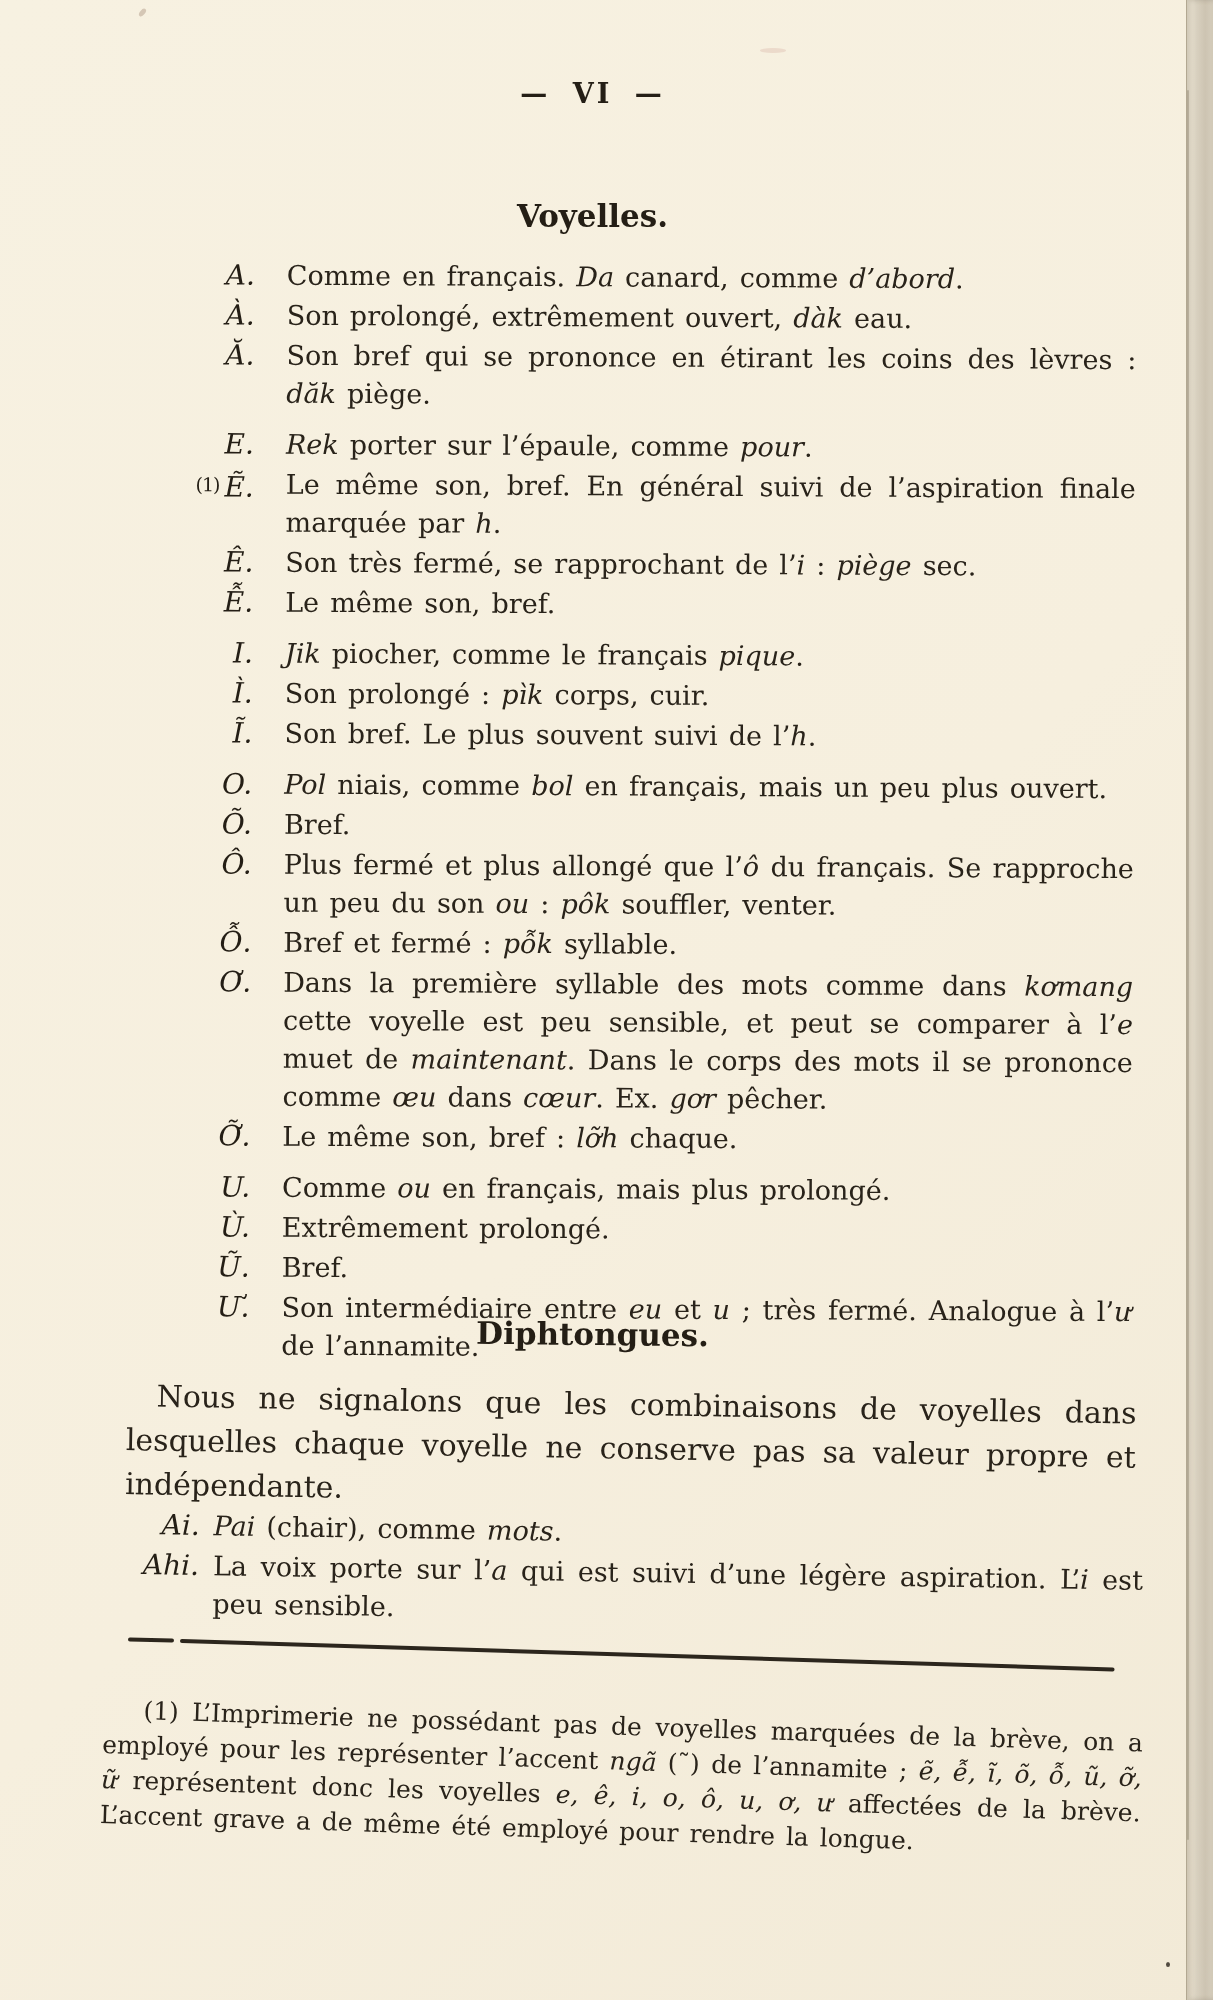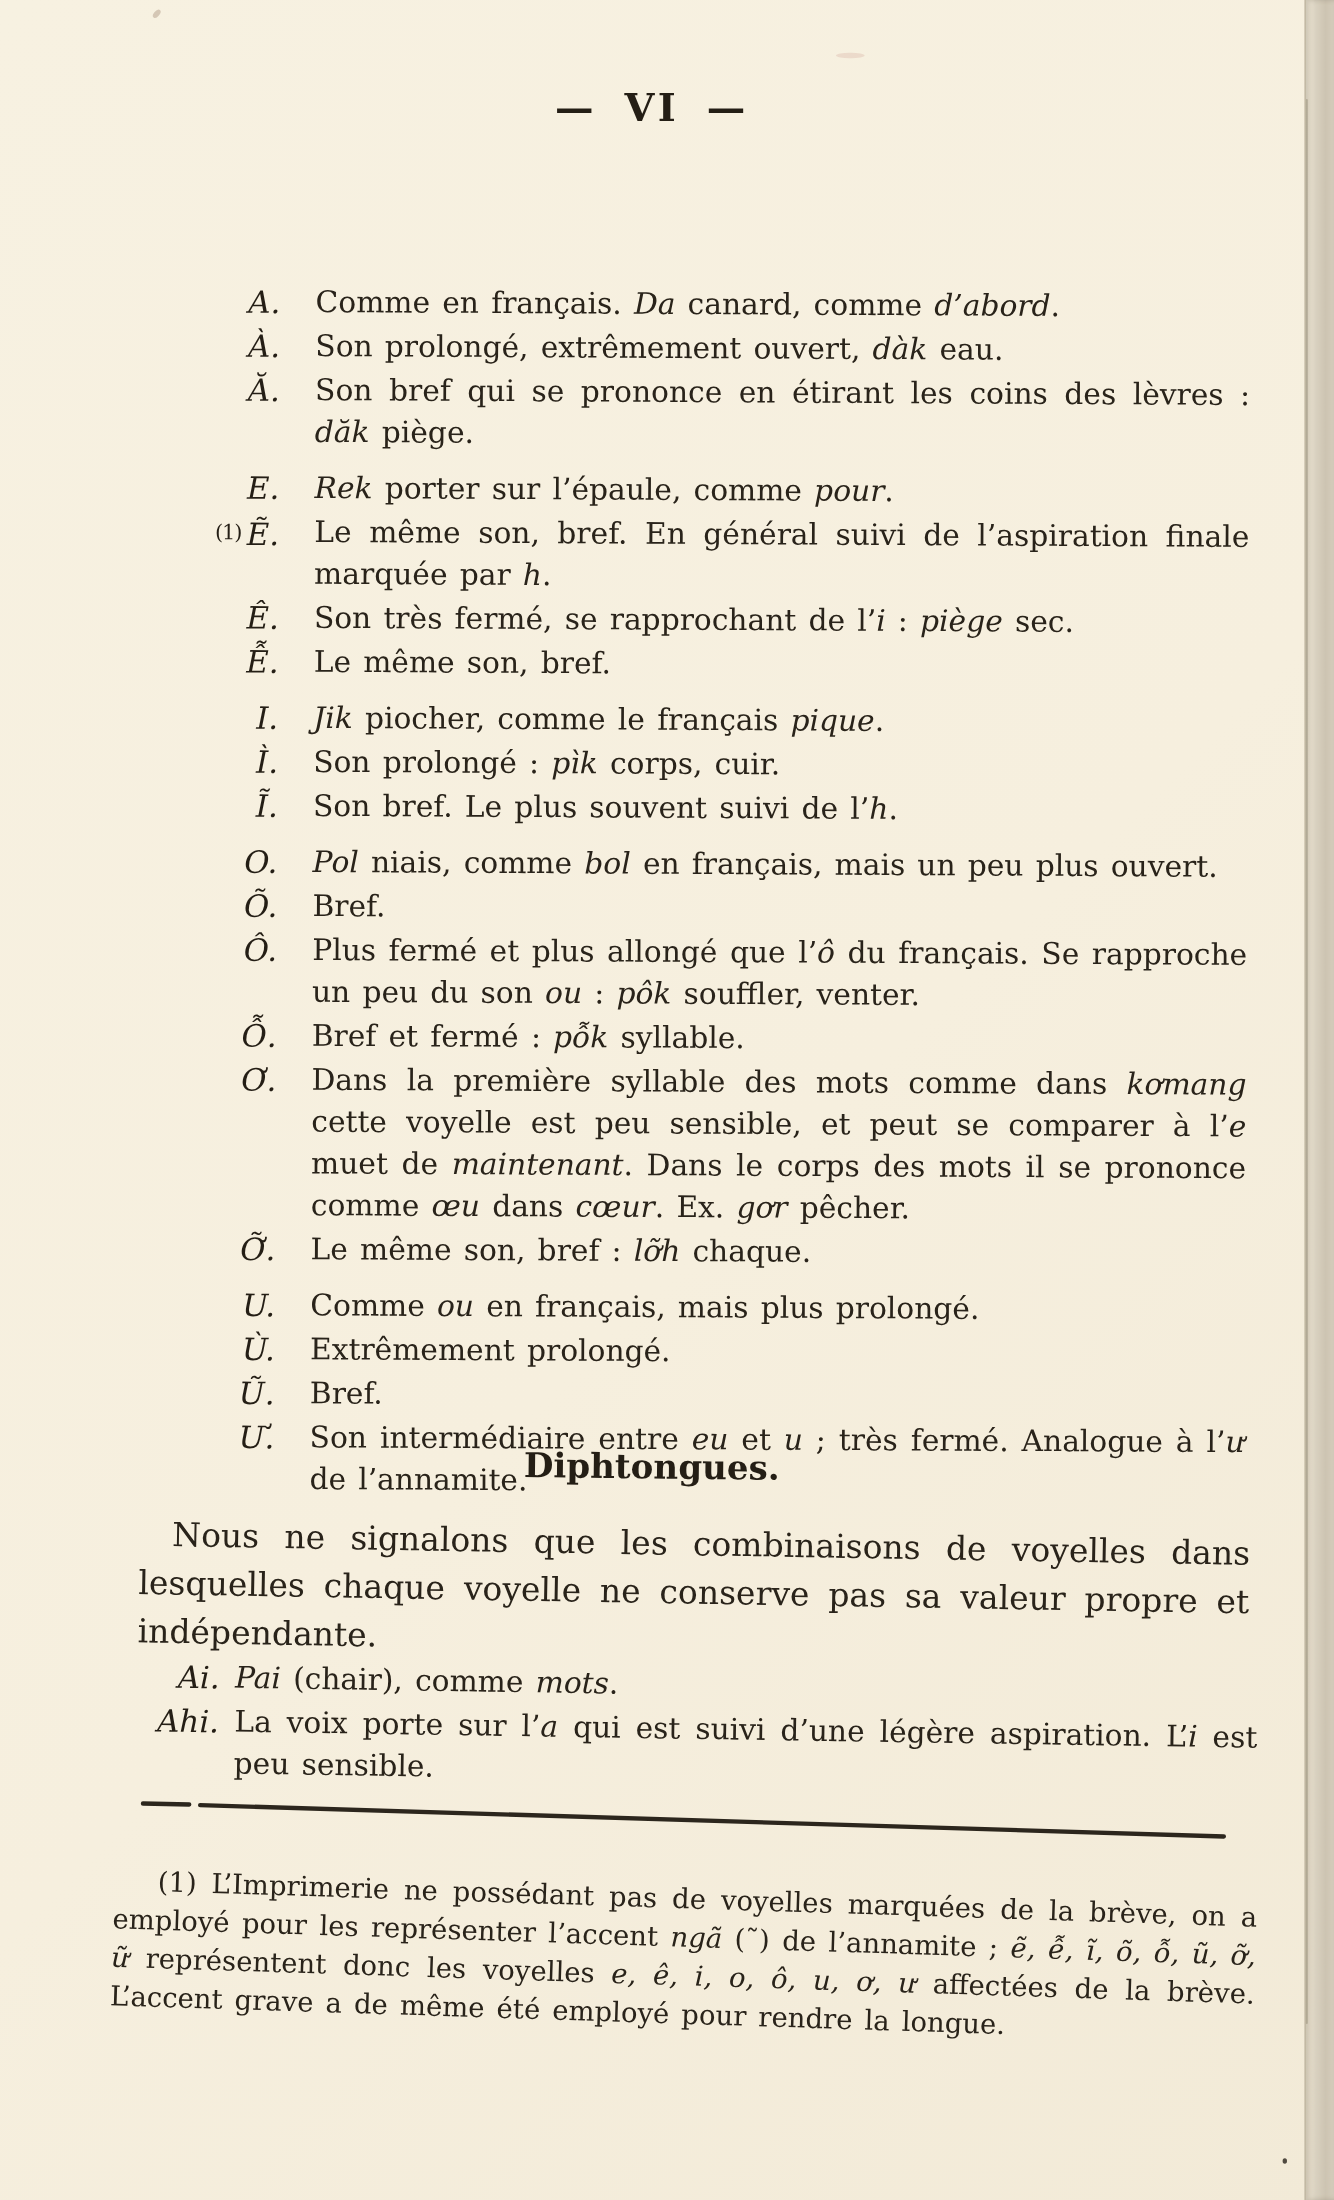--- a/index.html
+++ b/index.html
@@ -21,21 +21,21 @@
     border-left:1px solid rgba(150,138,112,.55);
   }
   .edge-line{
     position:absolute;top:90px;right:24px;width:2px;height:1750px;
     background:rgba(120,108,84,.35);border-radius:2px;
   }
   .speck{position:absolute;border-radius:50%;}
 
   .page-number{
     position:absolute;top:78px;left:0;width:1185px;
-    text-align:center;font-size:35px;font-weight:bold;
+    text-align:center;font-size:27px;font-weight:bold;
     letter-spacing:3px;word-spacing:10px;color:#241e15;
   }
   .section-title{
     position:absolute;left:0;width:1185px;margin:0;
     text-align:center;font-size:31px;font-weight:bold;color:#241e15;
     font-family:"DejaVu Serif","Liberation Serif",serif;
   }
   #voyelles-title{top:198px;}
   #diphtongues-title{top:1316px;transform:rotate(.6deg);}
 
@@ -80,20 +80,21 @@
     word-spacing:3px;transform:rotate(1.85deg);transform-origin:left top;color:#29231a;
   }
 </style>
 </head>
 <body>
 
 <div class="scan">
 
   <div class="page-number">—   VI   —</div>
 
+  <h2 class="section-title" id="voyelles-title">Voyelles.</h2>
 
   <div class="entry-list" id="voyelles-list">
       <div class="group">
         <div class="row">
           <span class="lbl"><span>A.</span></span>
           <span class="txt"><span>Comme en français. </span><span class="it">Da</span><span> canard, comme </span><span class="it">d’abord</span><span>.</span></span>
         </div>
         <div class="row">
           <span class="lbl"><span>À.</span></span>
           <span class="txt"><span>Son prolongé, extrêmement ouvert, </span><span class="it">dàk</span><span> eau.</span></span>

